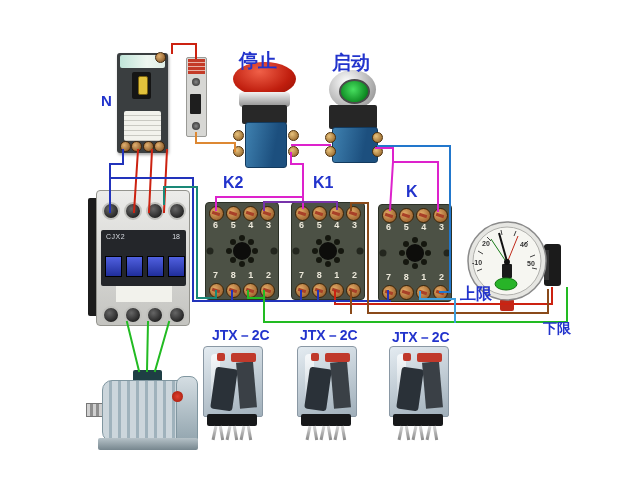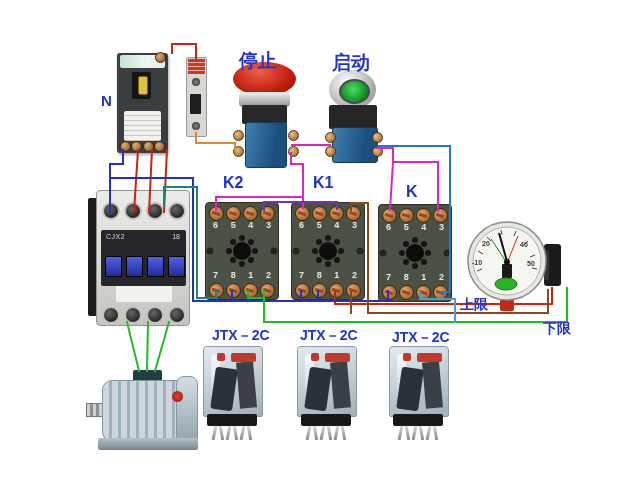--- a/index.html
+++ b/index.html
@@ -398,16 +398,16 @@
 
   <div class="lbl" style="left:101px;top:92px;font-size:15px">N</div>
   <div class="lbl" style="left:239px;top:48px;font-size:19px">停止</div>
   <div class="lbl" style="left:332px;top:50px;font-size:19px">启动</div>
   <div class="lbl" style="left:223px;top:174px;font-size:16px">K2</div>
   <div class="lbl" style="left:313px;top:174px;font-size:16px">K1</div>
   <div class="lbl" style="left:406px;top:183px;font-size:16px">K</div>
   <div class="lbl" style="left:212px;top:327px;font-size:14px">JTX－2C</div>
   <div class="lbl" style="left:300px;top:327px;font-size:14px">JTX－2C</div>
   <div class="lbl" style="left:392px;top:329px;font-size:14px">JTX－2C</div>
-  <div class="lbl" style="left:460px;top:296px;font-size:14px">上限</div>
+  <div class="lbl" style="left:460px;top:284px;font-size:16px">上限</div>
   <div class="lbl" style="left:543px;top:320px;font-size:14px">下限</div>
 
 </div>
 
 </body></html>

